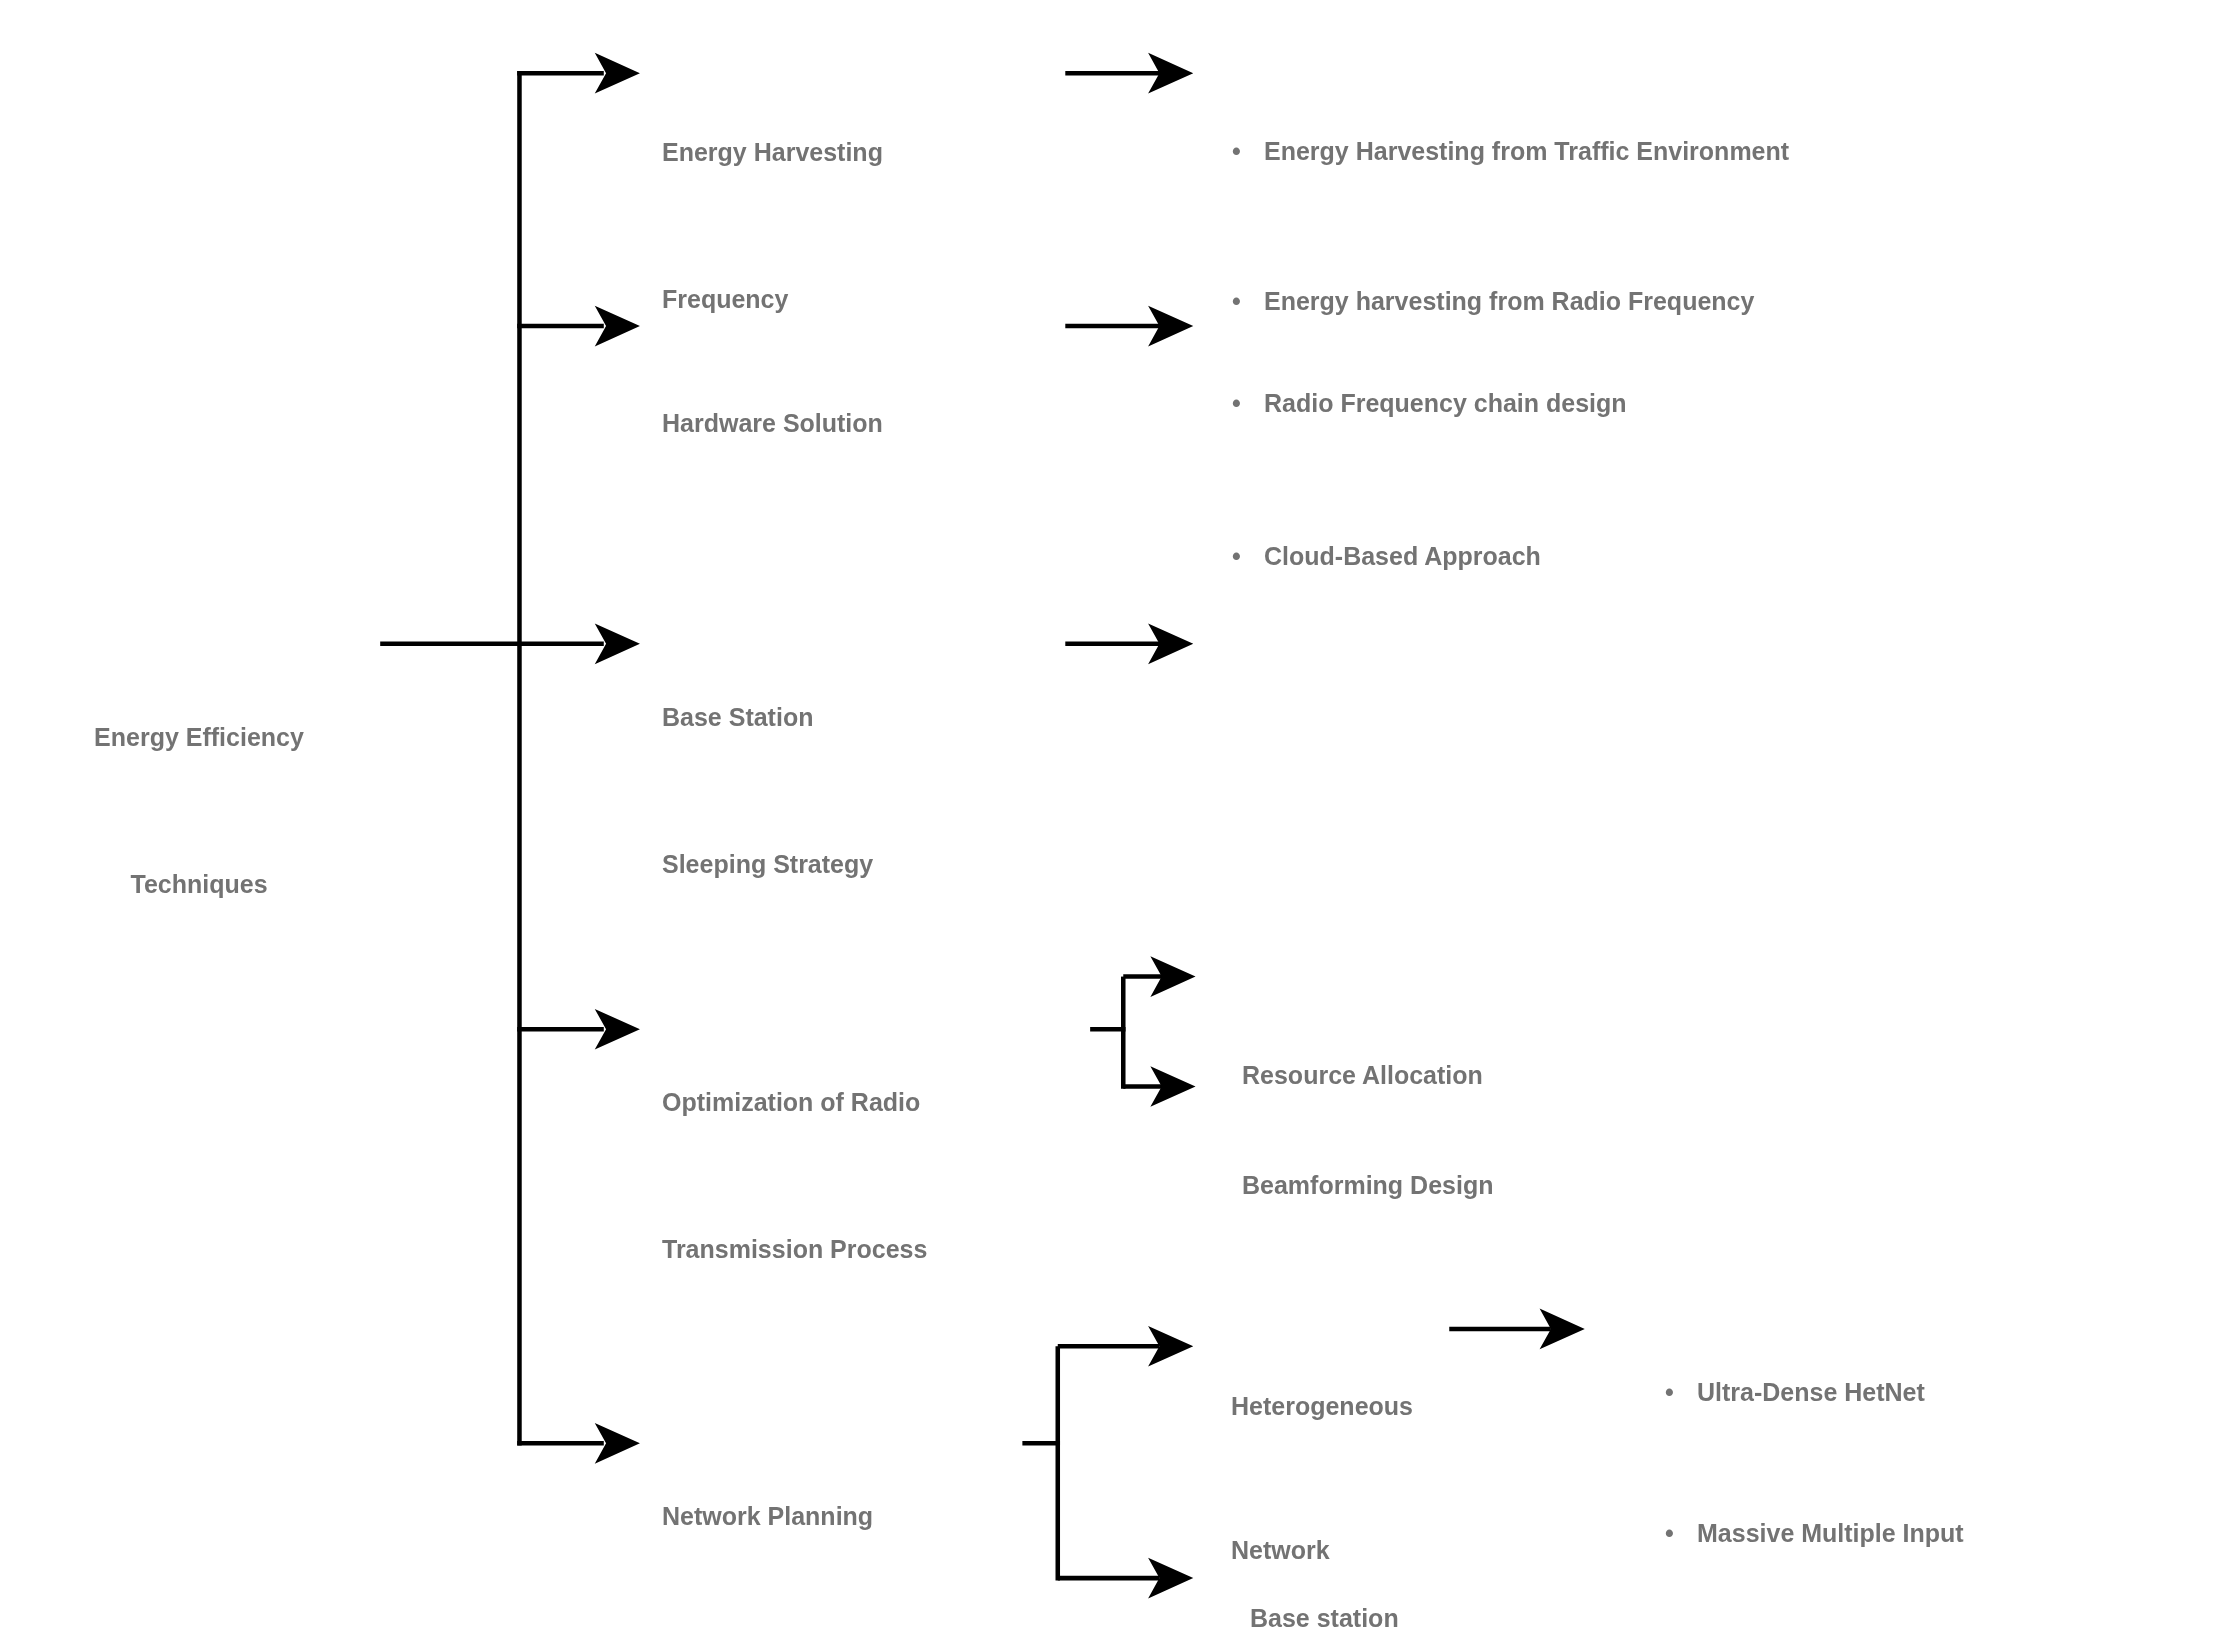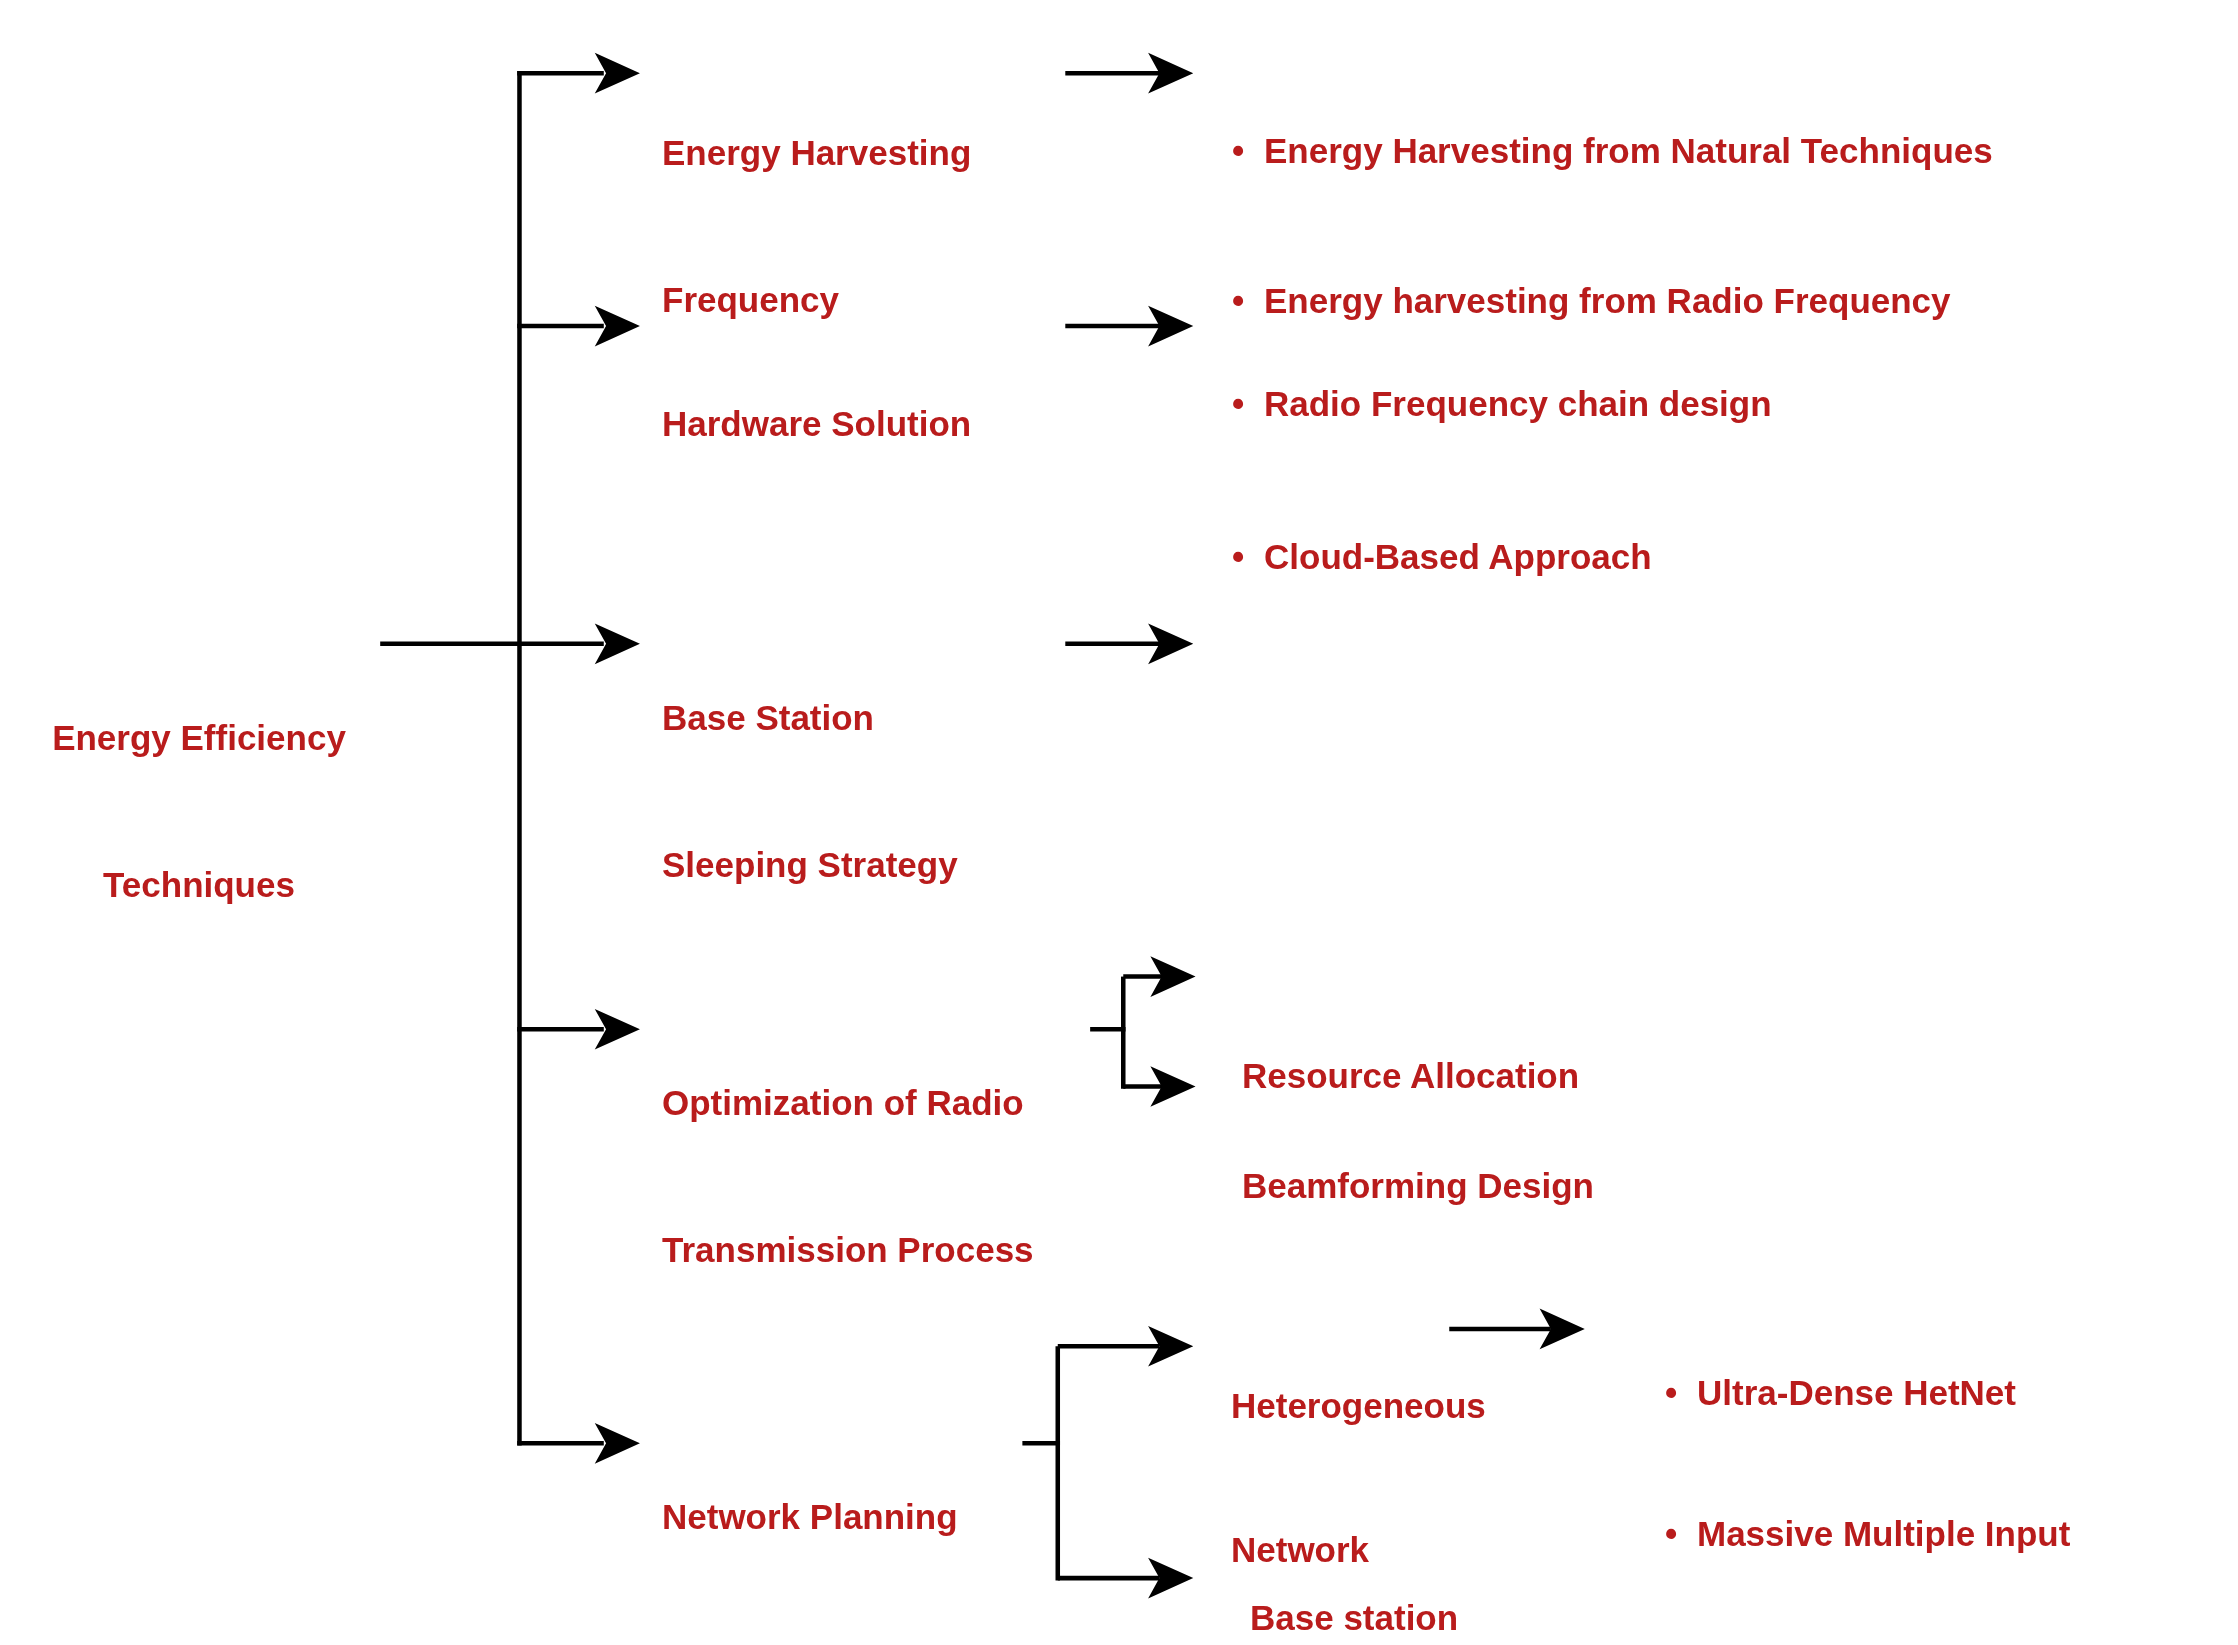--- a/index.html
+++ b/index.html
@@ -14,25 +14,25 @@
     background: #ffffff;
     font-family: "Liberation Sans", "DejaVu Sans", sans-serif;
     color: #000000;
     filter: blur(0.3px);
   }
   .wires { position: absolute; left: 0; top: 0; }
   .wires line { stroke: #000000; stroke-width: 6; }
   .wires polygon { fill: #000000; stroke: none; }
   .lbl {
     position: absolute;
-    font-size: 35px;
+    font-size: 25px;
     font-weight: 700;
     line-height: 49px;
     white-space: pre;
-    color: #b91c1c;
+    color: #737373;
   }
   .center { text-align: center; }
   .list { line-height: 50px; }
   .list-2 { line-height: 51px; }
   .het-list { line-height: 47px; }
   .bs-lbl, .het-lbl { line-height: 48px; }
   .li { padding-left: 32px; position: relative; }
   .li::before {
     content: "\2022";
     position: absolute;
@@ -87,21 +87,21 @@
   <div class="lbl center" style="left:26px; top:615px; width:346px;">
     <div>Energy Efficiency</div>
     <div>Techniques</div>
   </div>
 
   <div class="lbl" style="left:662px; top:30px;">
     <div>Energy Harvesting</div>
     <div>Frequency</div>
   </div>
   <div class="lbl list" style="left:1232px; top:26px;">
-    <div class="li">Energy Harvesting from Natural Techniques</div>
+    <div class="li">Energy Harvesting from Traffic Environment</div>
     <div class="li">Energy harvesting from Radio Frequency</div>
   </div>
 
   <div class="lbl" style="left:662px; top:301px;">
     <div>Hardware Solution</div>
   </div>
   <div class="lbl list-2" style="left:1232px; top:276px;">
     <div class="li">Radio Frequency chain design</div>
     <div class="li">Cloud-Based Approach</div>
   </div>

